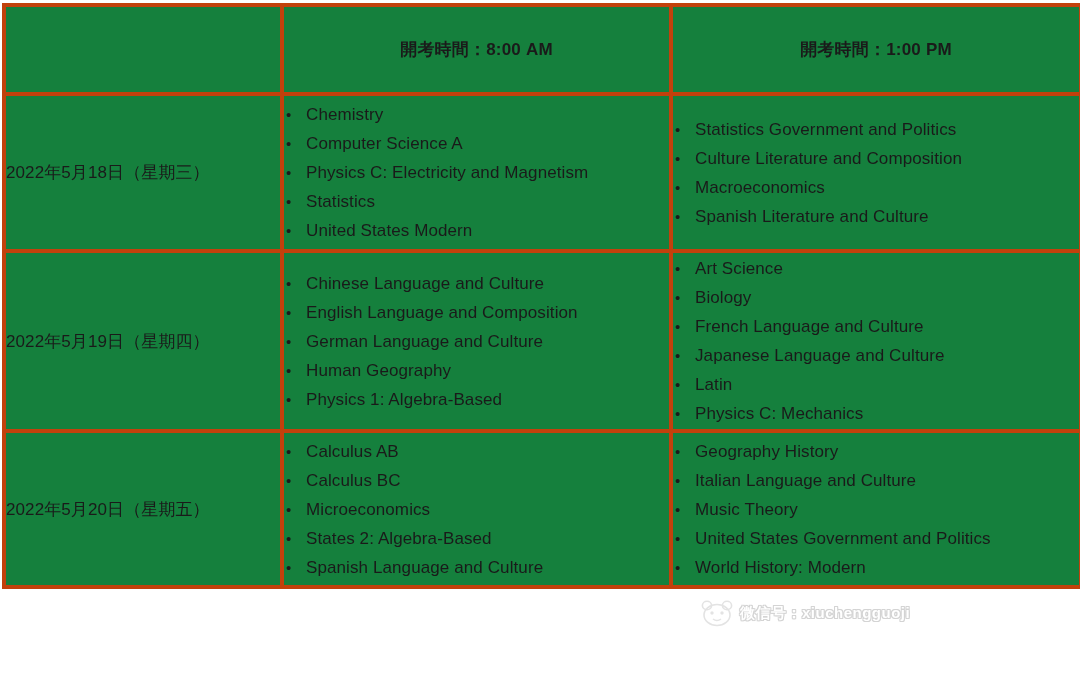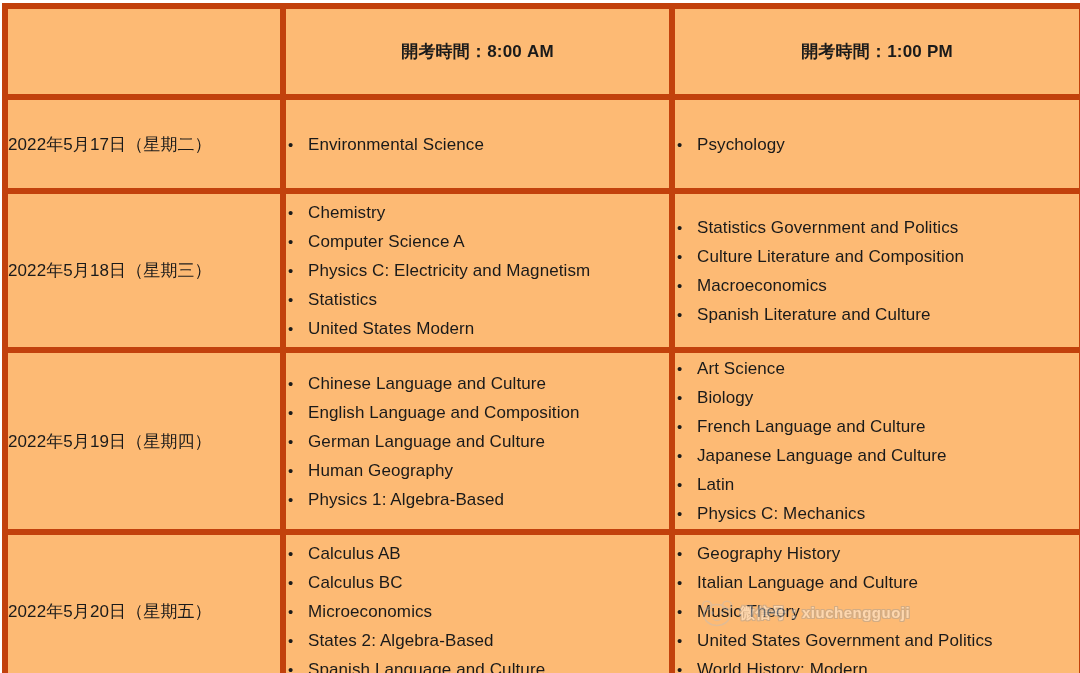--- a/index.html
+++ b/index.html
@@ -19,24 +19,24 @@
   #exam-schedule-table {
     border-collapse: collapse;
     width: 1077px;
     margin-left: 2px;
     margin-top: 3px;
     table-layout: fixed;
   }
 
   #exam-schedule-table td,
   #exam-schedule-table th {
-    border: 6px solid #c2410c;
+    border: 4px solid #c2410c;
     vertical-align: middle;
     padding: 0;
-    background: #fdba74;
+    background: #15803d;
   }
 
   col.col-date   { width: 278px; }
   col.col-am     { width: 389px; }
   col.col-pm     { width: 410px; }
 
   
   .hdr-row th {
     height: 85px;
   }
@@ -135,33 +135,20 @@
   </colgroup>
   <thead>
     <tr class="hdr-row">
       <th class="hdr-empty"></th>
       <th class="hdr-label">開考時間：8:00 AM</th>
       <th class="hdr-label">開考時間：1:00 PM</th>
     </tr>
   </thead>
   <tbody>
 
-    <tr class="row-r0">
-      <td class="date-cell">2022年5月17日（星期二）</td>
-      <td class="subjects-cell">
-        <ul class="subject-list">
-          <li>Environmental Science</li>
-        </ul>
-      </td>
-      <td class="subjects-cell">
-        <ul class="subject-list">
-          <li>Psychology</li>
-        </ul>
-      </td>
-    </tr>
 
     <tr class="row-r1">
       <td class="date-cell">2022年5月18日（星期三）</td>
       <td class="subjects-cell">
         <ul class="subject-list">
           <li>Chemistry</li>
           <li>Computer Science A</li>
           <li>Physics C: Electricity and Magnetism</li>
           <li>Statistics</li>
           <li>United States Modern</li>

